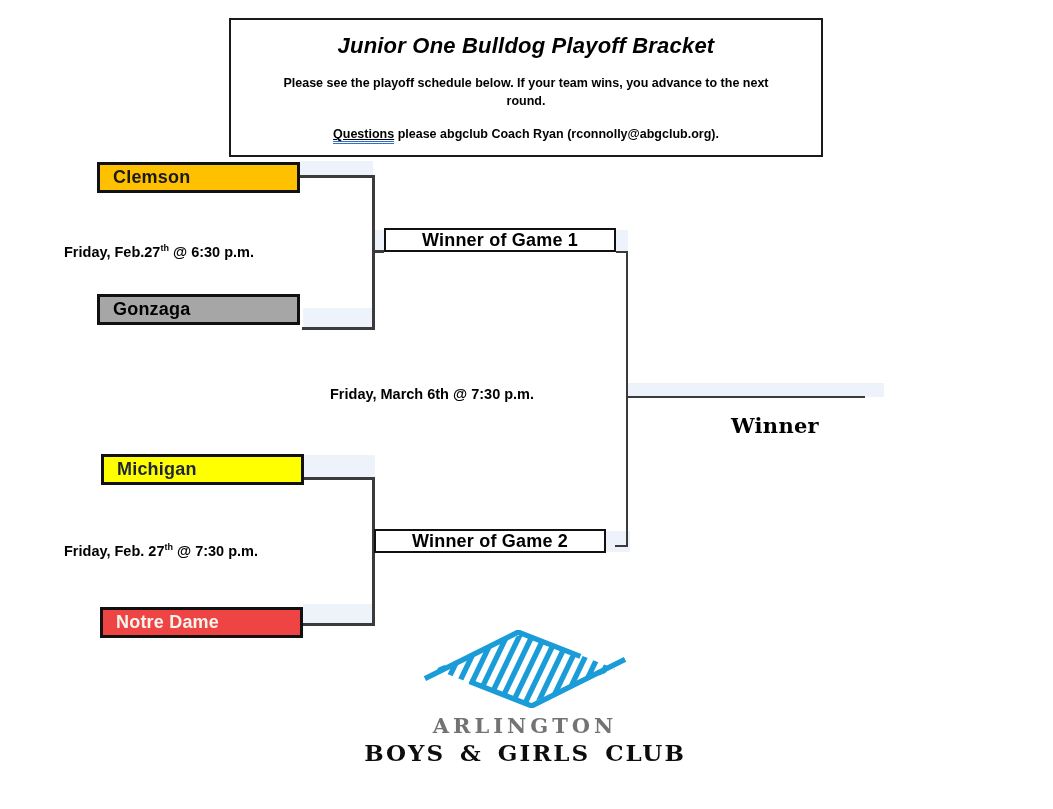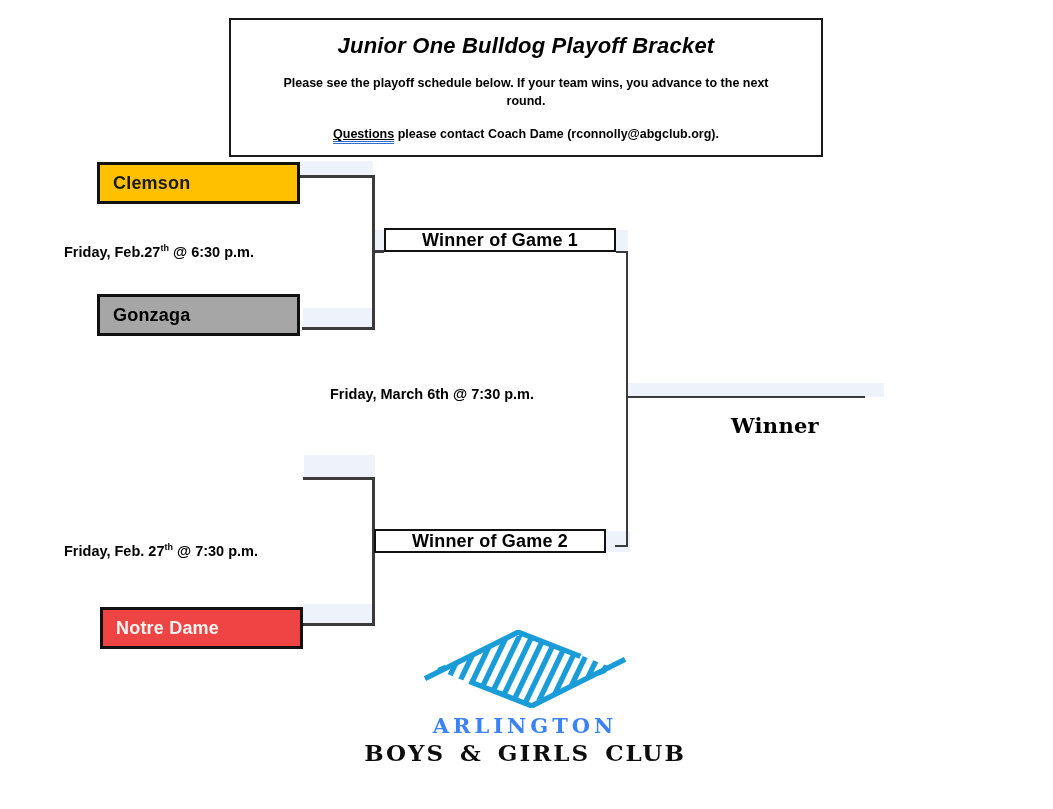--- a/index.html
+++ b/index.html
@@ -22,21 +22,21 @@
   .header-intro{
     margin:16px 44px 0 44px;font-size:12.5px;font-weight:bold;line-height:1.4;
   }
   .header-contact{margin-top:17px;font-size:12.5px;font-weight:bold;}
   .q-underline{
     text-decoration:underline;
     border-bottom:3px double #2F6FD0;
   }
   
   .teambox{
-    position:absolute;width:203px;height:42px;border:3px solid #111;box-sizing:border-box;
+    position:absolute;width:203px;height:31px;border:3px solid #111;box-sizing:border-box;
     display:flex;align-items:center;padding-left:13px;
     font-weight:bold;font-size:18px;letter-spacing:.2px;
   }
   .clemson{left:97px;top:162px;background:#FFC000;color:#1a1a1a;}
   .gonzaga{left:97px;top:294px;background:#A6A6A6;color:#000000;}
   .michigan{left:101px;top:454px;background:#FFFF00;color:#1C2637;}
   .notredame{left:100px;top:607px;background:#ef4444;color:#F4F4EF;}
   
   .gamebox{
     position:absolute;width:232px;height:24px;background:#fff;border:2px solid #111;
@@ -54,21 +54,21 @@
   
   .winner-label{
     position:absolute;left:690px;top:413px;width:170px;text-align:center;
     font-family:"DejaVu Serif",serif;font-weight:bold;font-size:21px;letter-spacing:.3px;
   }
   
   .logo-wrap{position:absolute;left:330px;top:630px;width:390px;text-align:center;}
   .logo-mark{display:block;margin:0 auto;width:204px;height:78px;}
   .logo-line1{
     margin-top:5px;font-family:"DejaVu Serif",serif;font-weight:bold;
-    font-size:21px;letter-spacing:4px;color:#3b82f6;
+    font-size:21px;letter-spacing:4px;color:#737373;
   }
   .logo-line2{
     margin-top:1px;font-family:"DejaVu Serif",serif;font-weight:bold;
     font-size:23px;letter-spacing:2px;word-spacing:5px;color:#0d0d0d;
   }
 </style>
 </head>
 <body>
 
 <div id="canvas">
@@ -90,28 +90,31 @@
   <div class="ln" style="left:372px;top:477px;width:3px;height:149px;"></div>
   <div class="ln" style="left:374px;top:545px;width:9px;height:3px;"></div>
   <div class="ln" style="left:616px;top:251px;width:12px;height:2px;"></div>
   <div class="ln" style="left:626px;top:252px;width:2px;height:295px;"></div>
   <div class="ln" style="left:615px;top:545px;width:13px;height:2px;"></div>
   <div class="ln" style="left:627px;top:396px;width:238px;height:2px;"></div>
 
   <div class="header-box">
     <div class="header-title">Junior One Bulldog Playoff Bracket</div>
     <div class="header-intro">Please see the playoff schedule below. If your team wins, you advance to the next round.</div>
-    <div class="header-contact"><span class="q-underline">Questions</span><span> please contact Coach Dame (rconnolly@abgclub.org).</span></div>
+    <div class="header-contact"><span class="q-underline">Questions</span><span> please abgclub Coach Ryan (rconnolly@abgclub.org).</span></div>
   </div>
 
   <div class="teambox clemson">
     <span>Clemson</span>
   </div>
   <div class="teambox gonzaga">
     <span>Gonzaga</span>
+  </div>
+  <div class="teambox michigan">
+    <span>Michigan</span>
   </div>
   <div class="teambox notredame">
     <span>Notre Dame</span>
   </div>
 
   <div class="gamebox game1">
     <span>Winner of Game 1</span>
   </div>
   <div class="gamebox game2">
     <span>Winner of Game 2</span>

